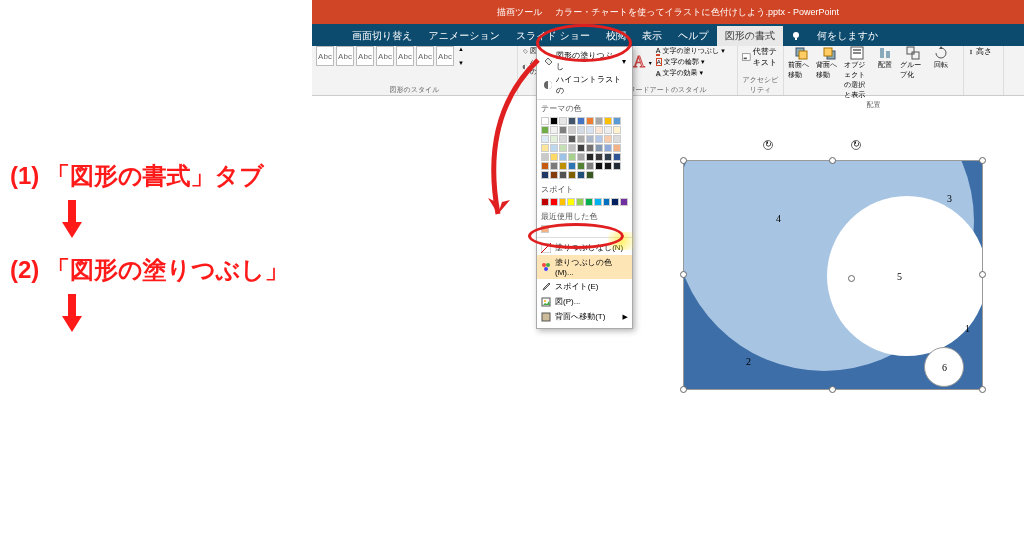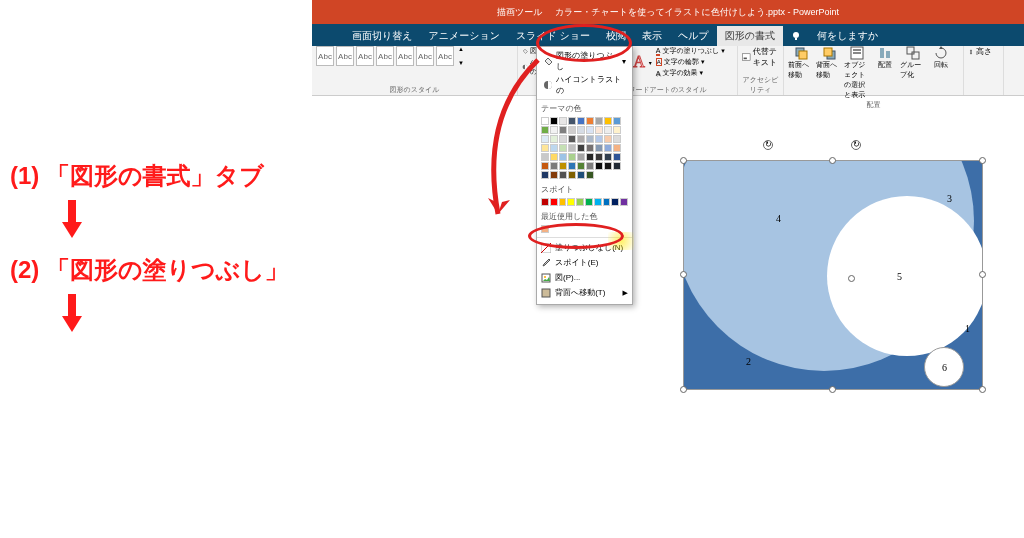--- a/index.html
+++ b/index.html
@@ -323,20 +323,28 @@
       <div class="color-cell" style="background: rgb(244, 177, 131);"></div>
     </div>
   <div class="dd-divider"></div>
   <div class="dd-item">
     <svg class="dd-icon" viewBox="0 0 10 10">
         <rect x="0" y="0" width="10" height="10" stroke="#aaa" fill="#fff"></rect>
         <line x1="0" y1="10" x2="10" y2="0" stroke="#c00"></line>
       </svg>
     <span>塗りつぶしなし(N)</span>
   </div>
+  <div class="dd-item highlighted">
+    <svg class="dd-icon" viewBox="0 0 10 10">
+        <circle cx="3" cy="3" r="2" fill="#f44"></circle>
+        <circle cx="7" cy="3" r="2" fill="#4a4"></circle>
+        <circle cx="5" cy="7" r="2" fill="#44f"></circle>
+      </svg>
+    <span>塗りつぶしの色(M)...</span>
+  </div>
   <div class="dd-item">
     <svg class="dd-icon" viewBox="0 0 10 10">
         <path d="M8 1 l1 1 l-5 5 l-2 1 l1-2 z" stroke="#555" fill="#ccc"></path>
       </svg>
     <span>スポイト(E)</span>
   </div>
   <div class="dd-item">
     <svg class="dd-icon" viewBox="0 0 10 10">
         <rect x="1" y="1" width="8" height="8" stroke="#555" fill="#fff"></rect>
         <circle cx="4" cy="4" r="1" fill="#fa0"></circle>

